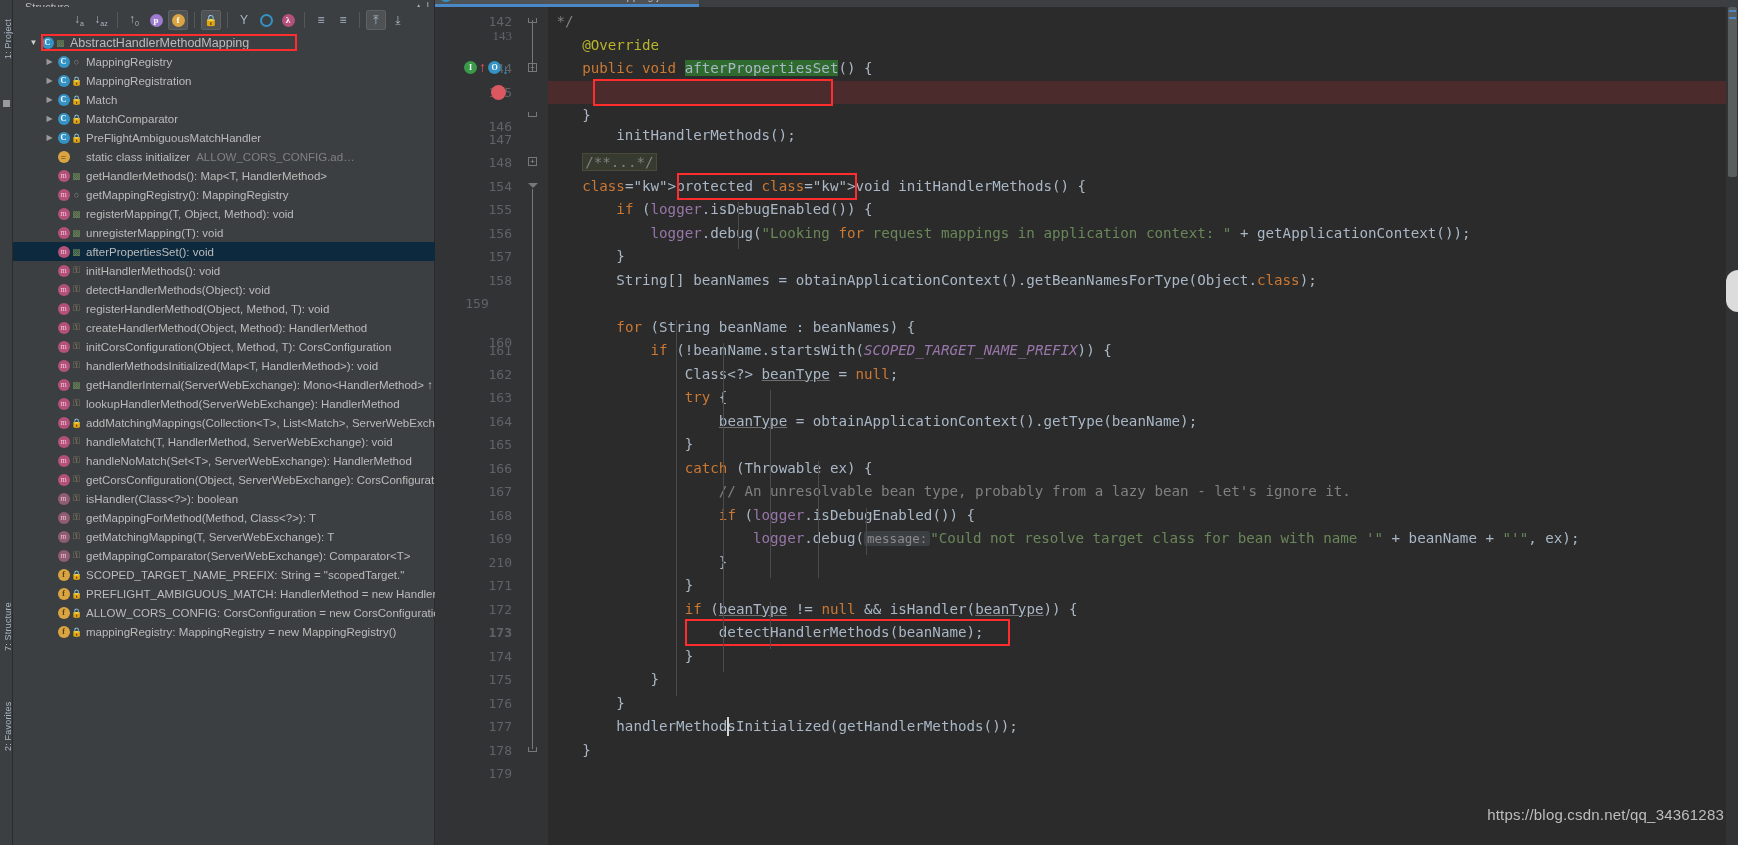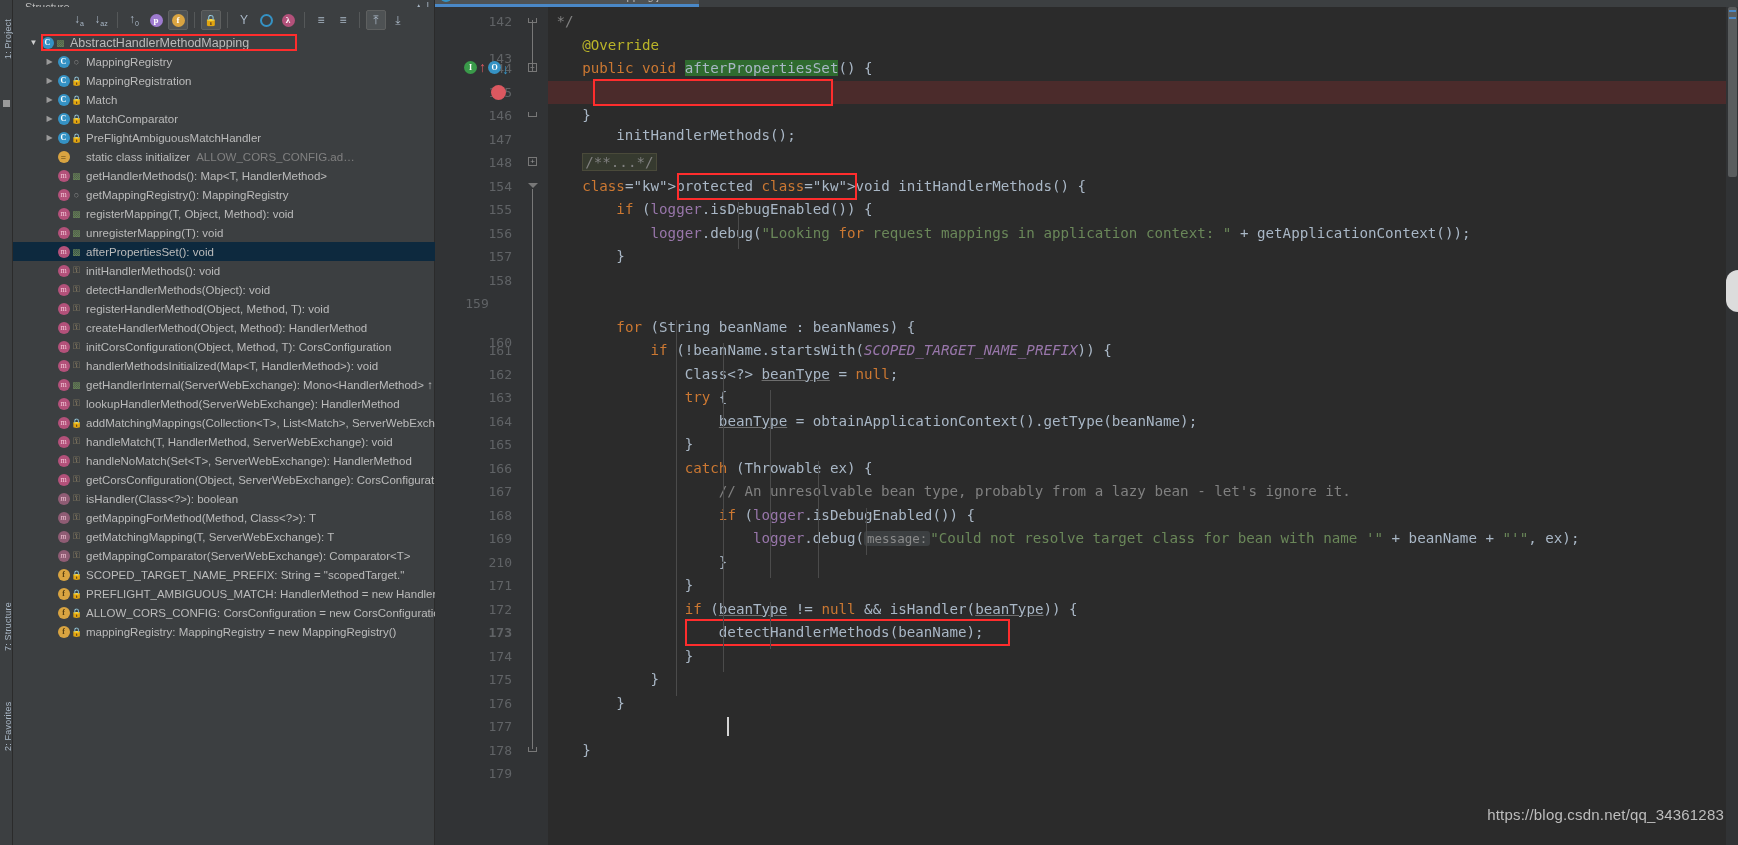--- a/index.html
+++ b/index.html
@@ -651,24 +651,24 @@
     <div class="tab-strip">
       <div class="tab">
         <span class="cls-ic">C</span>
         <span>method\AbstractHandlerMethodMapping.java</span>
         <span class="close">×</span>
       </div>
     </div>
 
     <div class="gutter" id="gutter">
         <div class="ln" style="top: 3px; line-height: 23.5px;">142</div>
-        <div class="ln" style="top: 40px; line-height: 23.5px;">143</div>
+        <div class="ln" style="top: 17px; line-height: 23.5px; font-family: Liberation Serif, serif;">143</div>
         <div class="ln" style="top: 50px; line-height: 23.5px;">144</div>
         <div class="ln" style="top: 73.5px; line-height: 23.5px;">145</div>
-        <div class="ln" style="top: 97px; line-height: 23.5px;">146</div>
+        <div class="ln" style="top: 108px; line-height: 23.5px;">146</div>
         <div class="ln" style="top: 120.5px; line-height: 23.5px;">147</div>
         <div class="ln" style="top: 144px; line-height: 23.5px;">148</div>
         <div class="ln" style="top: 167.5px; line-height: 23.5px;">154</div>
         <div class="ln" style="top: 191px; line-height: 23.5px;">155</div>
         <div class="ln" style="top: 214.5px; line-height: 23.5px;">156</div>
         <div class="ln" style="top: 238px; line-height: 23.5px;">157</div>
         <div class="ln" style="top: 261.5px; line-height: 23.5px;">158</div>
         <div class="ln" style="top: 285px; line-height: 23.5px; text-align: center;">159</div>
         <div class="ln" style="top: 324px; line-height: 23.5px;">160</div>
         <div class="ln" style="top: 332px; line-height: 23.5px;">161</div>
@@ -714,38 +714,40 @@
         <div class="code-line" style="top: 26.5px;">    <span class="ann">@Override</span></div>
         <div class="code-line" style="top: 50px;">    <span class="kw">public</span> <span class="kw">void</span> <span class="sel-green">afterPropertiesSet</span>() {</div>
         <div class="code-line" style="top: 73.5px; margin-top: 43px;">        initHandlerMethods();</div>
         <div class="code-line" style="top: 97px;">    }</div>
         <div class="code-line" style="top: 120.5px;"></div>
         <div class="code-line" style="top: 144px;">    <span class="doc-fold">/**...*/</span></div>
         <div class="code-line" style="top: 167.5px;">    <span <span="" class="kw">class</span>="kw"&gt;protected <span <span="" class="kw">class</span>="kw"&gt;void initHandlerMethods() {</div>
         <div class="code-line" style="top: 191px;">        <span class="kw">if</span> (<span class="fld">logger</span>.isDebugEnabled()) {</div>
         <div class="code-line" style="top: 214.5px;">            <span class="fld">logger</span>.debug(<span class="str">"Looking <span class="kw">for</span> request mappings in application context: "</span> + getApplicationContext());</div>
         <div class="code-line" style="top: 238px;">        }</div>
+        <div class="code-line" style="top: 261.5px;">        String[] beanNames = obtainApplicationContext().getBeanNamesForType(Object.<span class="kw">class</span>);</div>
         <div class="code-line" style="top: 285px;"></div>
         <div class="code-line" style="top: 308.5px;">        <span class="kw">for</span> (String beanName : beanNames) {</div>
         <div class="code-line" style="top: 332px;">            <span class="kw">if</span> (!beanName.startsWith(<span class="stat">SCOPED_TARGET_NAME_PREFIX</span>)) {</div>
         <div class="code-line" style="top: 355.5px;">                Class&lt;?&gt; <span class="und">beanType</span> = <span class="kw">null</span>;</div>
         <div class="code-line" style="top: 379px;">                <span class="kw">try</span> {</div>
         <div class="code-line" style="top: 402.5px;">                    <span class="und">beanType</span> = obtainApplicationContext().getType(beanName);</div>
         <div class="code-line" style="top: 426px;">                }</div>
         <div class="code-line" style="top: 449.5px;">                <span class="kw">catch</span> (Throwable ex) {</div>
         <div class="code-line" style="top: 473px;"><span class="cmt">                    // An unresolvable bean type, probably from a lazy bean - let's ignore it.</span></div>
         <div class="code-line" style="top: 496.5px;">                    <span class="kw">if</span> (<span class="fld">logger</span>.isDebugEnabled()) {</div>
         <div class="code-line" style="top: 520px;">                        <span class="fld">logger</span>.debug(<span class="hint">message:</span><span class="str">"Could not resolve target class for bean with name '"</span> + beanName + <span class="str">"'"</span>, ex);</div>
         <div class="code-line" style="top: 543.5px;">                    }</div>
         <div class="code-line" style="top: 567px;">                }</div>
         <div class="code-line" style="top: 590.5px;">                <span class="kw">if</span> (<span class="und">beanType</span> != <span class="kw">null</span> &amp;&amp; isHandler(<span class="und">beanType</span>)) {</div>
         <div class="code-line" style="top: 614px;">                    detectHandlerMethods(beanName);</div>
         <div class="code-line" style="top: 637.5px;">                }</div>
         <div class="code-line" style="top: 661px;">            }</div>
         <div class="code-line" style="top: 684.5px;">        }</div>
+        <div class="code-line" style="top: 708px;">        handlerMethodsInitialized(getHandlerMethods());</div>
         <div class="code-line" style="top: 731.5px;">    }</div>
         <div class="code-line" style="top: 755px;"></div>
         <div class="redbox" style="top: 71.5px; left: 45px; width: 240px; height: 27px;"></div>
         <div class="redbox" style="top: 165.5px; left: 129px; width: 180px; height: 27px;"></div>
         <div class="redbox" style="top: 612px; left: 137px; width: 325px; height: 27px;"></div>
         <div class="caret" style="top: 710px; left: 179px;"></div>
         <div style="position: absolute; width: 1px; background: rgb(75, 75, 75); left: 190px; top: 195px; height: 47px;"></div>
         <div style="position: absolute; width: 1px; background: rgb(75, 75, 75); left: 128px; top: 312.5px; height: 376px;"></div>
         <div style="position: absolute; width: 1px; background: rgb(75, 75, 75); left: 175px; top: 336px; height: 329px;"></div>
         <div style="position: absolute; width: 1px; background: rgb(75, 75, 75); left: 222px; top: 383px; height: 188px;"></div>

